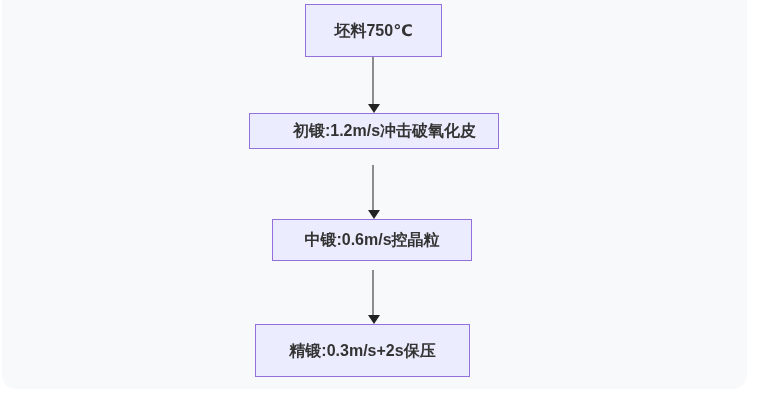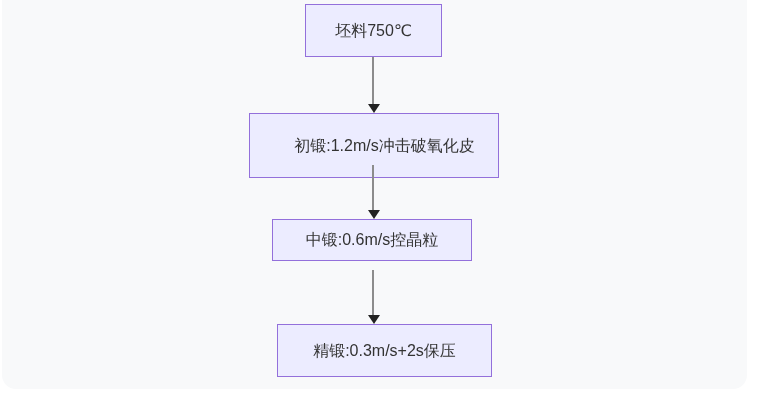--- a/index.html
+++ b/index.html
@@ -15,20 +15,21 @@
   html, body {
     width: 766px; height: 413px;
     background: var(--page-bg);
     overflow: hidden;
     font-family: "Liberation Sans", "DejaVu Sans", sans-serif;
   }
   .page {
     position: relative;
     width: 766px; height: 413px;
     background: var(--page-bg);
+    font-weight: bold;
   }
   .canvas {
     position: absolute;
     left: 2px; top: 0;
     width: 745px; height: 389px;
     background: var(--canvas-bg);
     border-radius: 0 0 14px 14px;
   }
   .node {
     position: absolute;
@@ -48,23 +49,23 @@
     background: var(--arrow-line);
   }
   .edge-head {
     position: absolute;
     width: 0; height: 0;
     border-left: 6px solid transparent;
     border-right: 6px solid transparent;
     border-top: 9px solid var(--arrow-head);
   }
   .node-1 { left: 303px; top: 4px;   width: 137px; height: 53px; }
-  .node-2 { left: 247px; top: 113px; width: 250px; height: 65px; padding-left: 21px; }
+  .node-2 { left: 247px; top: 113px; width: 250px; height: 36px; padding-left: 21px; }
   .node-3 { left: 270px; top: 219px; width: 200px; height: 42px; }
-  .node-4 { left: 275px; top: 324px; width: 215px; height: 53px; text-align: center; }
+  .node-4 { left: 253px; top: 324px; width: 215px; height: 53px; text-align: center; }
   .line-1 { left: 370px; top: 57px;  height: 47px; }
   .head-1 { left: 366px; top: 104px; }
   .line-2 { left: 370px; top: 165px; height: 45px; }
   .head-2 { left: 366px; top: 210px; }
   .line-3 { left: 370px; top: 270px; height: 45px; }
   .head-3 { left: 366px; top: 315px; }
 </style>
 </head>
 <body>
 

